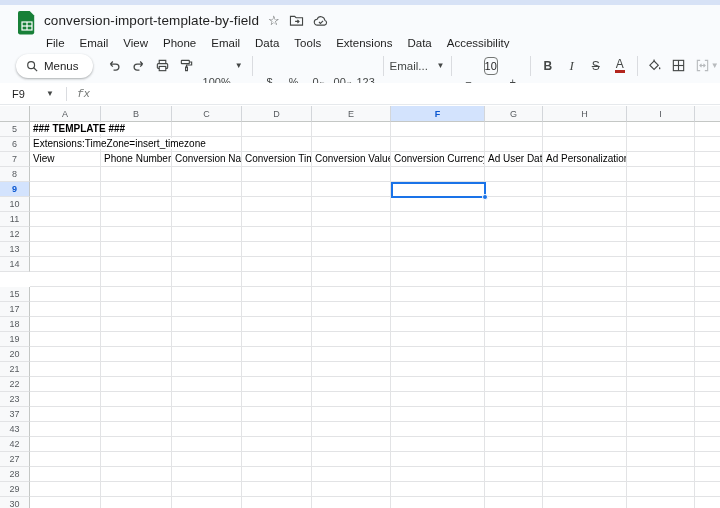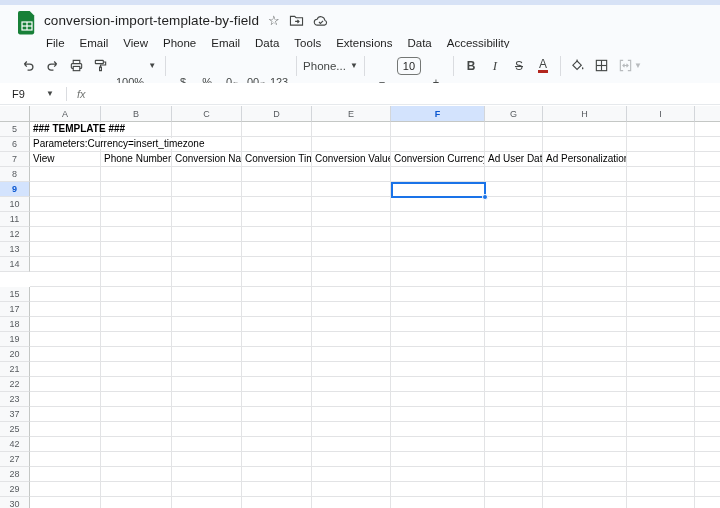--- a/index.html
+++ b/index.html
@@ -30,21 +30,21 @@
   .bold-b { font-weight:bold; font-size:12px; }
   .ital-i { font-style:italic; font-family:"Liberation Serif", serif; font-size:13px; }
   .strike-s { font-size:12px; text-decoration:line-through; }
   .color-a { font-size:12px; border-bottom:3px solid #b3261e; line-height:12px; padding:0 1px; }
   .dec-sub { font-size:7px; vertical-align:-3px; }
   .grayed { color:#b8bbbe !important; }
   .formula-bar { position:absolute; left:0; top:83px; width:720px; height:22px; background:#fff;
                  display:flex; align-items:center; border-bottom:1px solid #e6e9ec; }
   .name-box { width:60px; display:flex; align-items:center; justify-content:space-between; padding:0 6px 0 12px; }
   .name-ref { font-size:11px; color:#1f1f1f; }
-  .fx { font-size:11px; font-style:italic; color:#747775; font-family:Liberation Sans, sans-serif; margin-left:10px; }
+  .fx { font-size:11px; font-style:italic; color:#747775; font-family:Liberation Mono, monospace; margin-left:10px; }
   .fb-sep { width:1px; height:14px; background:#dadce0; margin-left:6px; }
   #grid { position:absolute; left:0; top:106px; width:720px; height:402px; background:#fff; }
   .colhdr, .rowhdr, .cell, .corner { position:absolute; }
   .corner { left:0; top:0; width:30px; height:16px; background:#f8f9fa;
             border-right:1px solid #c4c7c5; border-bottom:1px solid #c4c7c5; }
   .colhdr { top:0; height:16px; background:#f8f9fa; border-right:1px solid #d3d6da; border-bottom:1px solid #c4c7c5;
             font-size:9px; color:#575b5f; display:flex; align-items:center; justify-content:center; }
   .rowhdr { left:0; width:30px; background:#f8f9fa; border-right:1px solid #c4c7c5; border-bottom:1px solid #e2e3e5;
             font-size:9px; color:#575b5f; display:flex; align-items:center; justify-content:center; }
   .hdr-sel { background:#d3e3fd !important; color:#0b57d0 !important; font-weight:bold; }
@@ -96,20 +96,27 @@
       <span>Email</span>
       <span>Data</span>
       <span>Tools</span>
       <span>Extensions</span>
       <span>Data</span>
       <span>Accessibility</span>
     </div>
 </div>
 
 <div class="toolbar">
+  <span class="menus-pill">
+    <svg width="12" height="12" viewBox="0 0 14 14" fill="none" stroke="#444746" stroke-width="1.4">
+      <circle cx="6" cy="6" r="4"></circle>
+        <line x1="9" y1="9" x2="13" y2="13"></line>
+    </svg>
+    <span>Menus</span>
+  </span>
   <span class="ticon">
     <svg width="15" height="15" viewBox="0 0 16 16" fill="none" stroke="#444746" stroke-width="1.4">
       <path d="M3.5 6.5 6.2 3.8M3.5 6.5 6.2 9.2M3.5 6.5h6a3.2 3.2 0 0 1 0 6.4H7"></path>
     </svg>
   </span>
   <span class="ticon">
     <svg width="15" height="15" viewBox="0 0 16 16" fill="none" stroke="#444746" stroke-width="1.4">
       <path d="M12.5 6.5 9.8 3.8M12.5 6.5 9.8 9.2M12.5 6.5h-6a3.2 3.2 0 0 0 0 6.4H9"></path>
     </svg>
   </span>
@@ -138,21 +145,21 @@
       <span>.0</span>
       <span class="dec-sub">←</span>
     </span>
   <span class="ticon tlabel">
       <span>.00</span>
       <span class="dec-sub">→</span>
     </span>
   <span class="ticon tlabel">123</span>
   <span class="sep"></span>
   <span class="ticon" style="width:auto">
-    <span class="font-name">Phone...</span>
+    <span class="font-name">Email...</span>
     <span class="chev">▼</span>
   </span>
   <span class="sep"></span>
   <span class="ticon tlabel">−</span>
   <span class="size-box">10</span>
   <span class="ticon tlabel">+</span>
   <span class="sep"></span>
   <span class="ticon bold-b">B</span>
   <span class="ticon ital-i">I</span>
   <span class="ticon strike-s">S</span>
@@ -211,21 +218,21 @@
     <div class="cell" style="left: 101px; top: 16px; width: 71px; height: 15px;"></div>
     <div class="cell" style="left: 172px; top: 16px; width: 70px; height: 15px;"></div>
     <div class="cell" style="left: 242px; top: 16px; width: 70px; height: 15px;"></div>
     <div class="cell" style="left: 312px; top: 16px; width: 79px; height: 15px;"></div>
     <div class="cell" style="left: 391px; top: 16px; width: 94px; height: 15px;"></div>
     <div class="cell" style="left: 485px; top: 16px; width: 58px; height: 15px;"></div>
     <div class="cell" style="left: 543px; top: 16px; width: 84px; height: 15px;"></div>
     <div class="cell" style="left: 627px; top: 16px; width: 68px; height: 15px;"></div>
     <div class="cell" style="left: 695px; top: 16px; width: 26px; height: 15px;"></div>
     <div class="rowhdr" style="top: 31px; height: 15px;">6</div>
-    <div class="cell ovf" style="left: 30px; top: 31px; width: 71px; height: 15px;"><span>Parameters:Currency=insert_timezone</span></div>
+    <div class="cell ovf" style="left: 30px; top: 31px; width: 71px; height: 15px;"><span>Extensions:TimeZone=insert_timezone</span></div>
     <div class="cell" style="left: 101px; top: 31px; width: 71px; height: 15px;"></div>
     <div class="cell" style="left: 172px; top: 31px; width: 70px; height: 15px;"></div>
     <div class="cell" style="left: 242px; top: 31px; width: 70px; height: 15px;"></div>
     <div class="cell" style="left: 312px; top: 31px; width: 79px; height: 15px;"></div>
     <div class="cell" style="left: 391px; top: 31px; width: 94px; height: 15px;"></div>
     <div class="cell" style="left: 485px; top: 31px; width: 58px; height: 15px;"></div>
     <div class="cell" style="left: 543px; top: 31px; width: 84px; height: 15px;"></div>
     <div class="cell" style="left: 627px; top: 31px; width: 68px; height: 15px;"></div>
     <div class="cell" style="left: 695px; top: 31px; width: 26px; height: 15px;"></div>
     <div class="rowhdr" style="top: 46px; height: 15px;">7</div>
@@ -419,21 +426,21 @@
     <div class="cell" style="left: 30px; top: 301px; width: 71px; height: 15px;"></div>
     <div class="cell" style="left: 101px; top: 301px; width: 71px; height: 15px;"></div>
     <div class="cell" style="left: 172px; top: 301px; width: 70px; height: 15px;"></div>
     <div class="cell" style="left: 242px; top: 301px; width: 70px; height: 15px;"></div>
     <div class="cell" style="left: 312px; top: 301px; width: 79px; height: 15px;"></div>
     <div class="cell" style="left: 391px; top: 301px; width: 94px; height: 15px;"></div>
     <div class="cell" style="left: 485px; top: 301px; width: 58px; height: 15px;"></div>
     <div class="cell" style="left: 543px; top: 301px; width: 84px; height: 15px;"></div>
     <div class="cell" style="left: 627px; top: 301px; width: 68px; height: 15px;"></div>
     <div class="cell" style="left: 695px; top: 301px; width: 26px; height: 15px;"></div>
-    <div class="rowhdr" style="top: 316px; height: 15px;">25</div>
+    <div class="rowhdr" style="top: 316px; height: 15px;">43</div>
     <div class="cell" style="left: 30px; top: 316px; width: 71px; height: 15px;"></div>
     <div class="cell" style="left: 101px; top: 316px; width: 71px; height: 15px;"></div>
     <div class="cell" style="left: 172px; top: 316px; width: 70px; height: 15px;"></div>
     <div class="cell" style="left: 242px; top: 316px; width: 70px; height: 15px;"></div>
     <div class="cell" style="left: 312px; top: 316px; width: 79px; height: 15px;"></div>
     <div class="cell" style="left: 391px; top: 316px; width: 94px; height: 15px;"></div>
     <div class="cell" style="left: 485px; top: 316px; width: 58px; height: 15px;"></div>
     <div class="cell" style="left: 543px; top: 316px; width: 84px; height: 15px;"></div>
     <div class="cell" style="left: 627px; top: 316px; width: 68px; height: 15px;"></div>
     <div class="cell" style="left: 695px; top: 316px; width: 26px; height: 15px;"></div>

